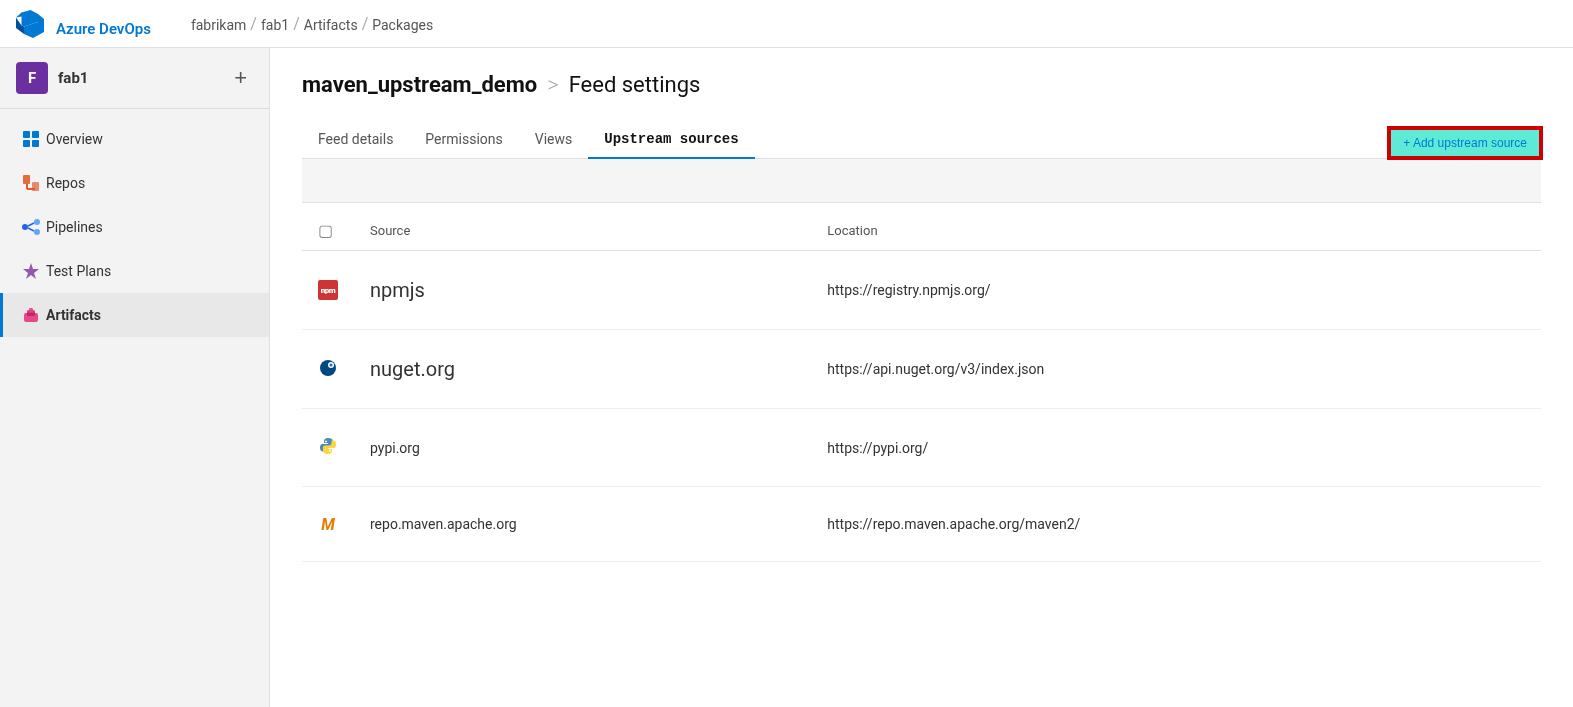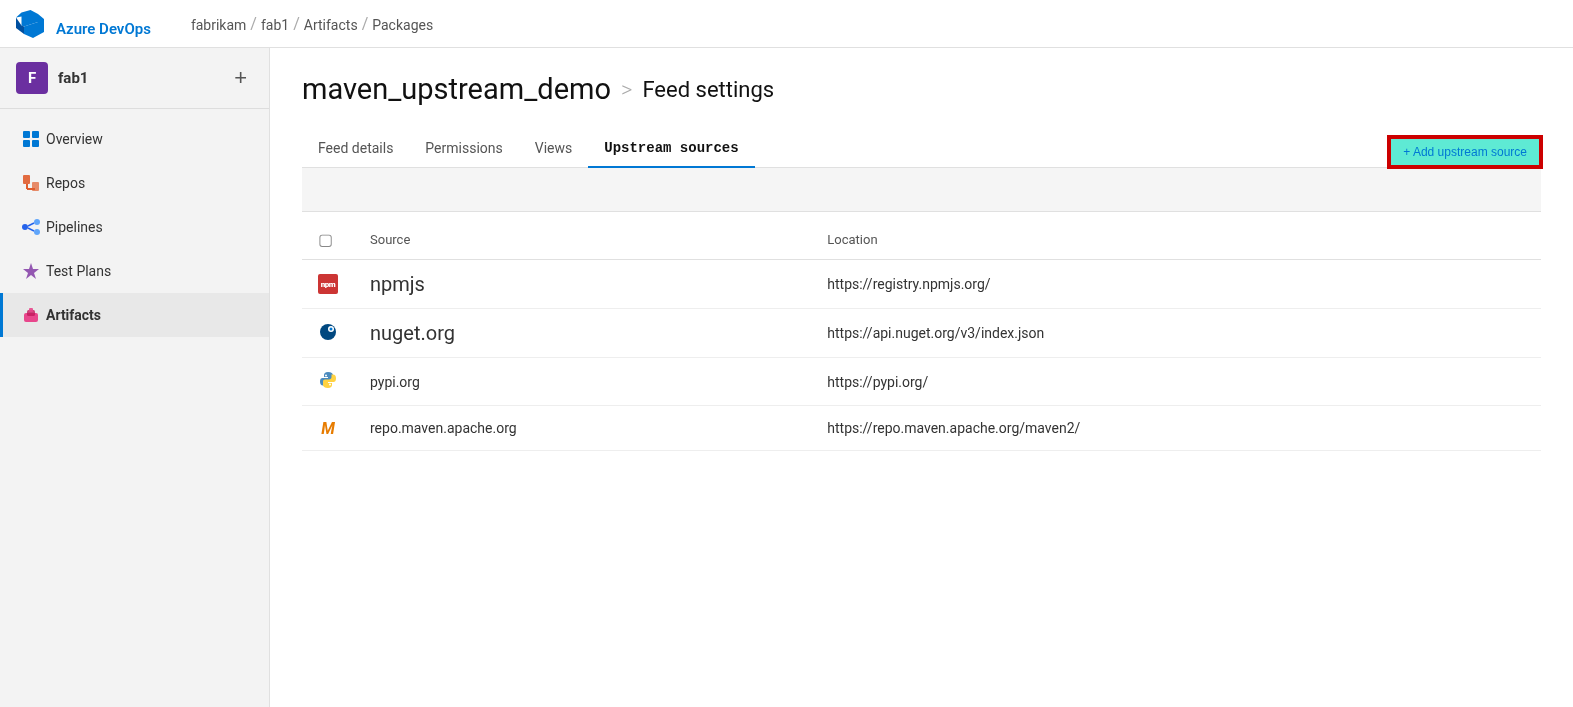--- a/index.html
+++ b/index.html
@@ -125,22 +125,22 @@
       overflow: auto;
       padding: 24px 32px;
     }
     .page-header {
       display: flex;
       align-items: center;
       gap: 10px;
       margin-bottom: 24px;
     }
     .page-title {
-      font-size: 29px;
-      font-weight: 400;
+      font-size: 22px;
+      font-weight: 700;
       color: #111;
     }
     .page-title-sep {
       font-size: 22px;
       color: #aaa;
       font-weight: 300;
     }
     .page-subtitle {
       font-size: 22px;
       font-weight: 400;
@@ -204,21 +204,21 @@
     }
     .data-table th {
       text-align: left;
       padding: 10px 16px;
       color: #555;
       font-weight: 400;
       font-size: 13px;
       border-bottom: 1px solid #e0e0e0;
     }
     .data-table td {
-      padding: 12px 16px;
+      padding: 27px 16px;
       border-bottom: 1px solid #eee;
       font-size: 14px;
       vertical-align: middle;
     }
     .location-text {
       color: #333;
     }
     .doc-icon {
       color: #888;
       font-size: 16px;

